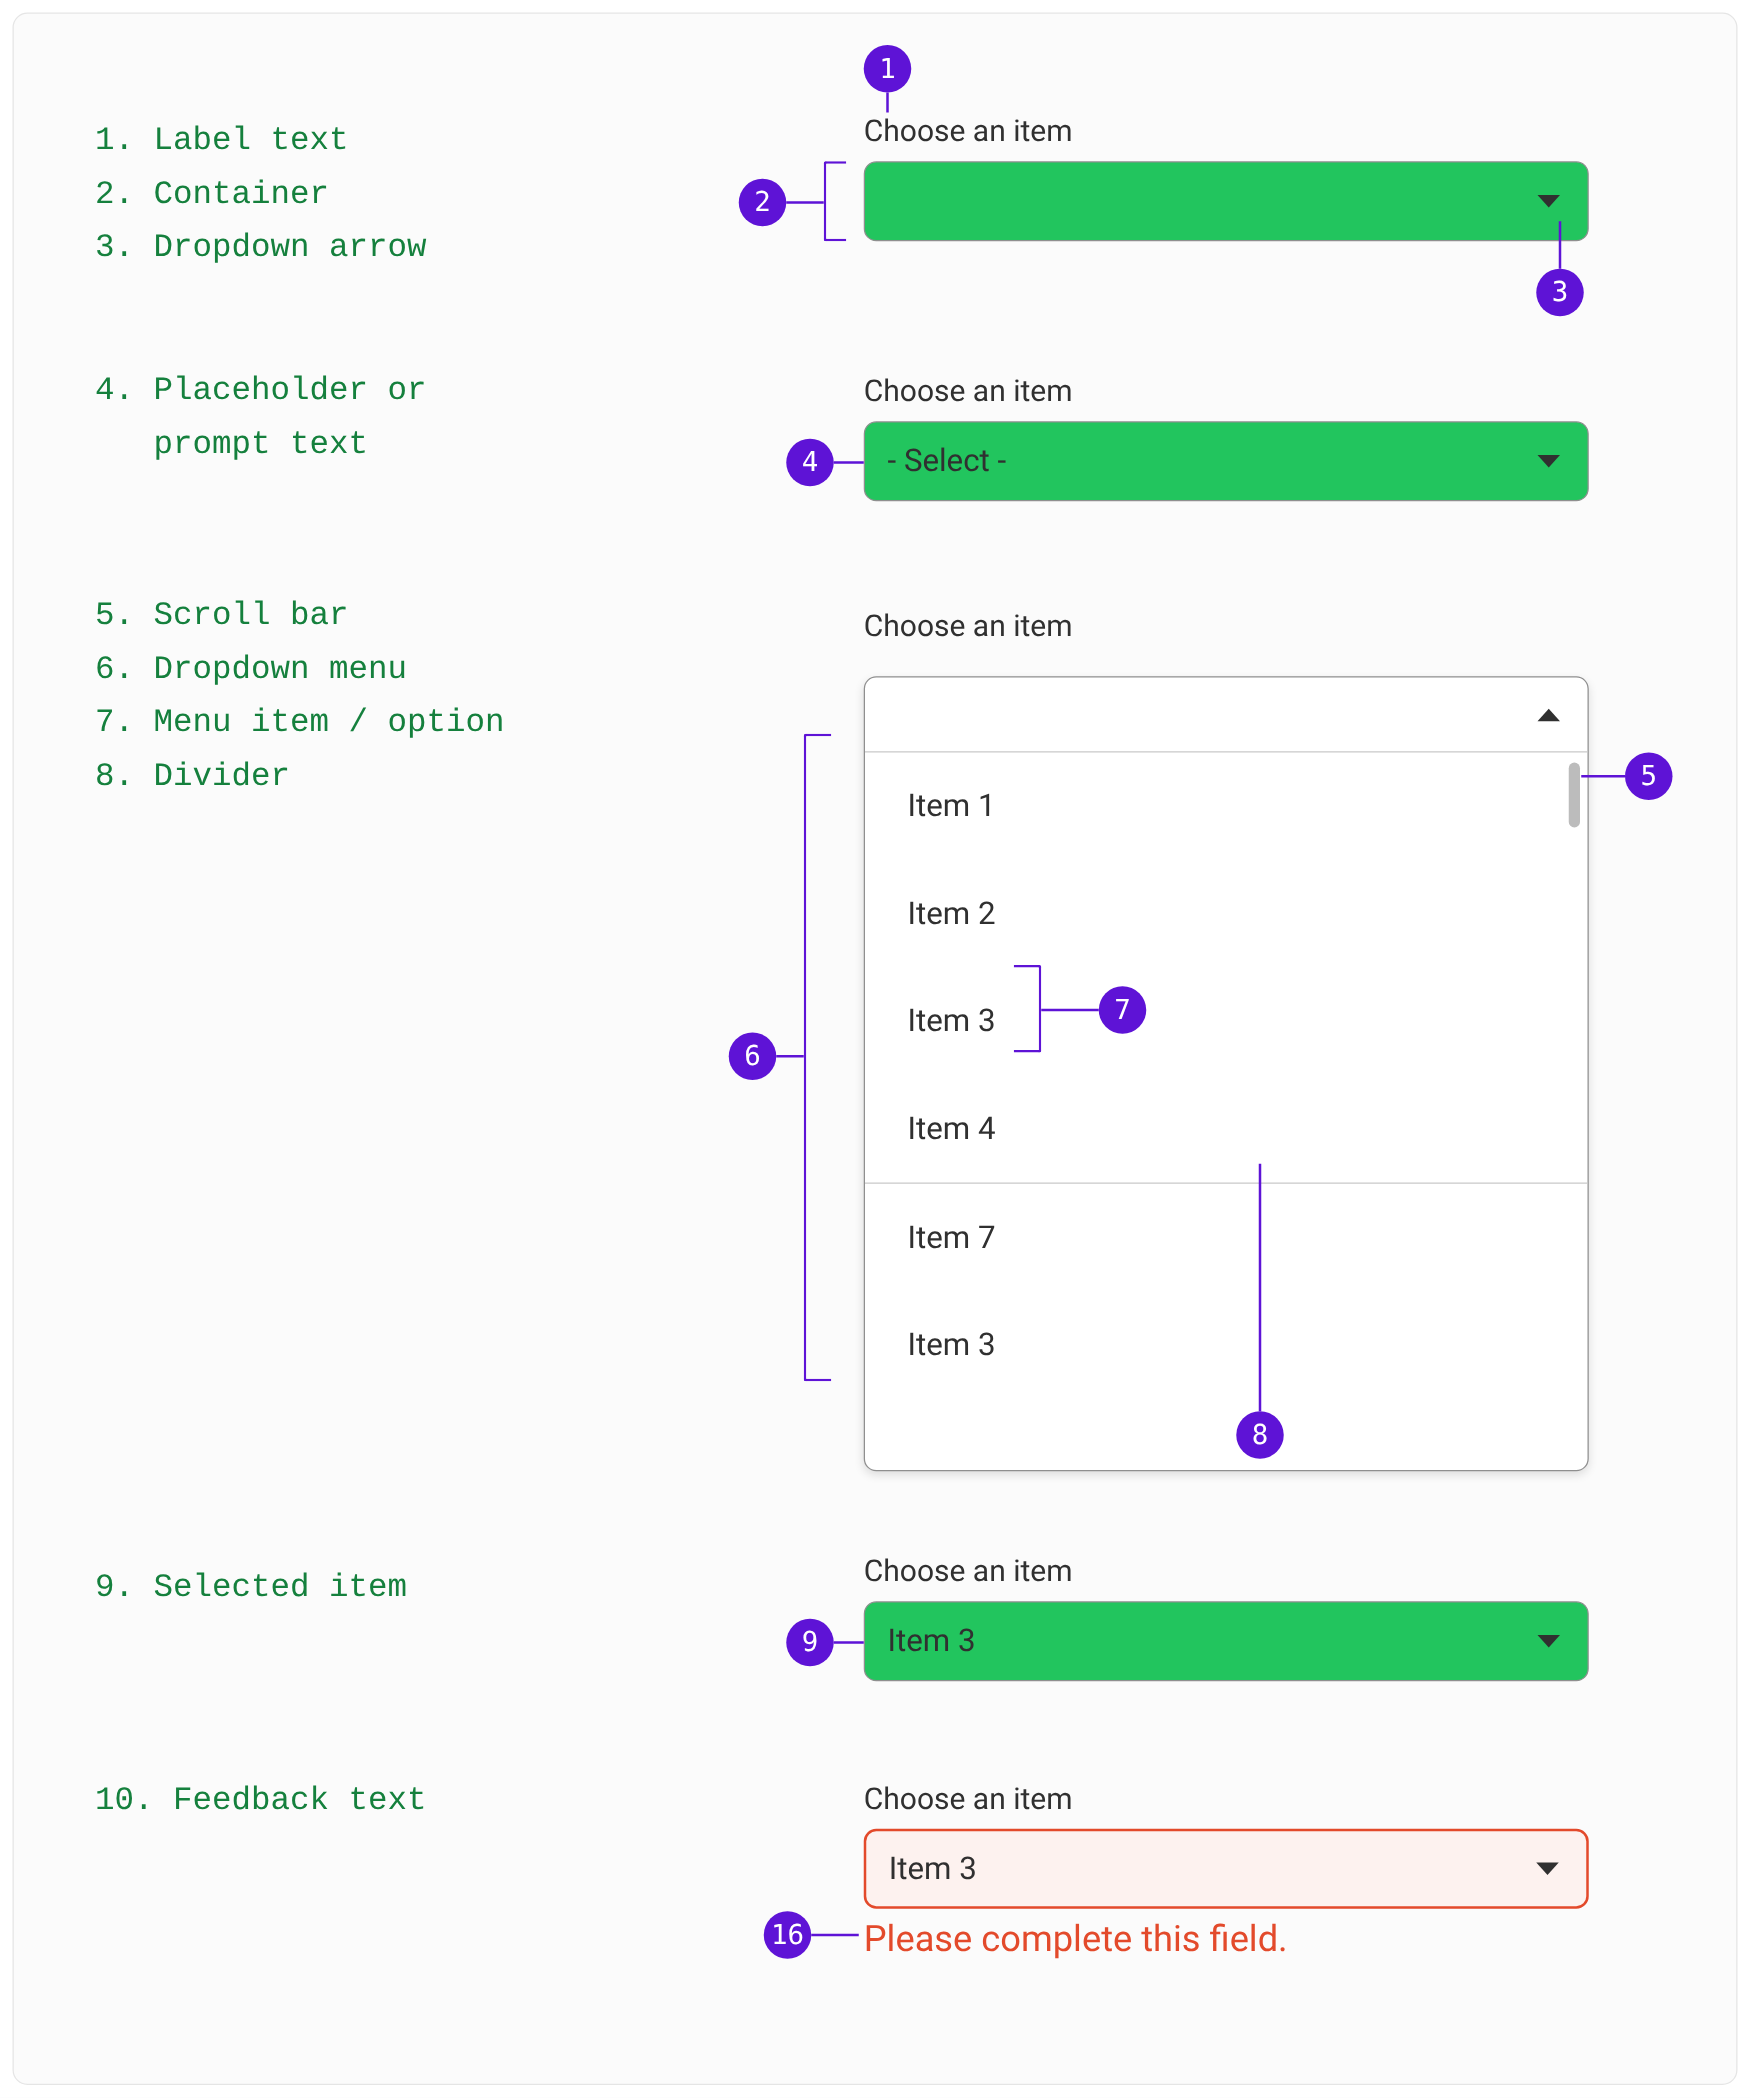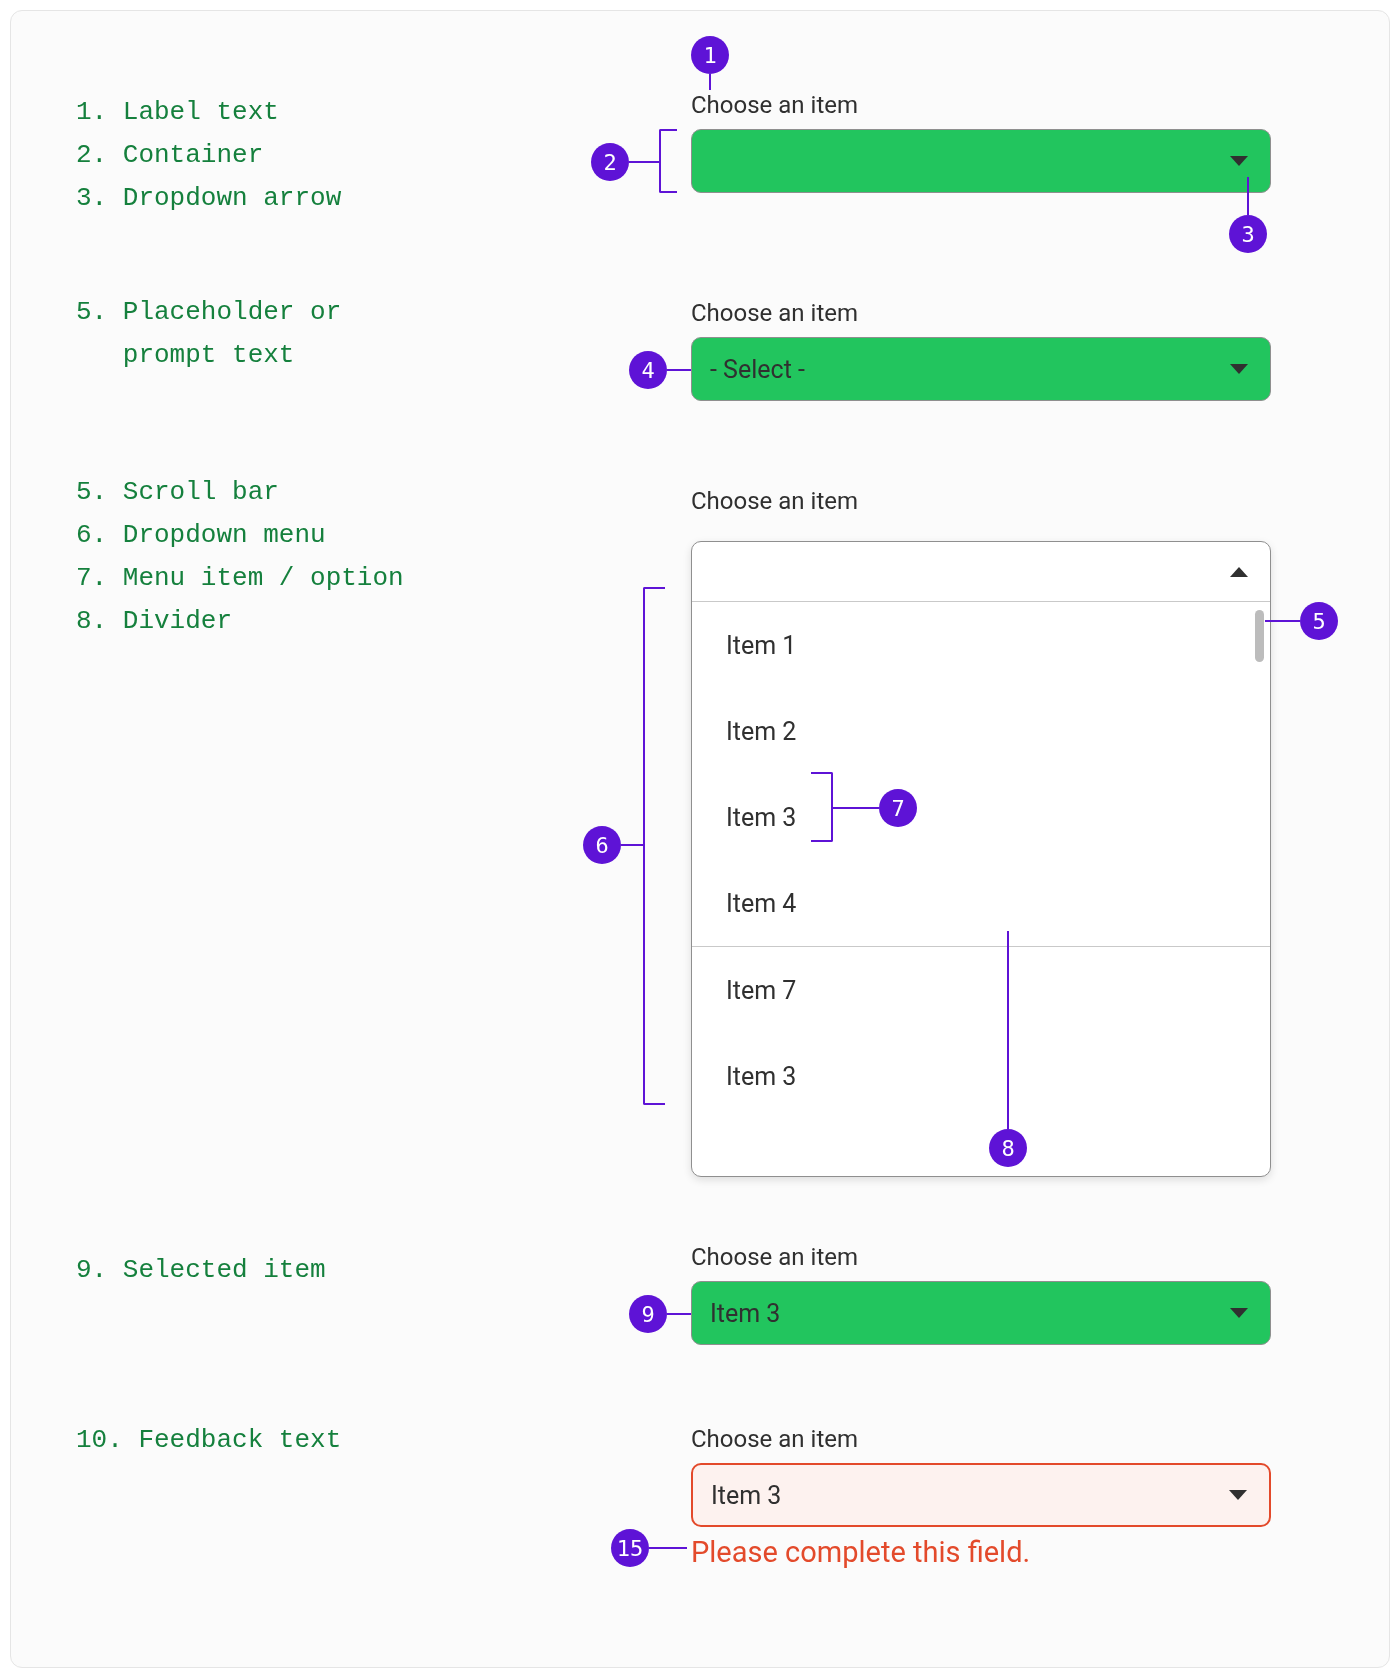--- a/index.html
+++ b/index.html
@@ -141,21 +141,21 @@
 </style>
 </head>
 <body>
 
 <div class="page">
   <div class="frame">
 
     <div class="legend" style="left:65px; top:80px">1. Label text
 2. Container
 3. Dropdown arrow</div>
-    <div class="legend" style="left:65px; top:280px">5. Placeholder or
+    <div class="legend" style="left:65px; top:280px">4. Placeholder or
    prompt text</div>
     <div class="legend" style="left:65px; top:460px">5. Scroll bar
 6. Dropdown menu
 7. Menu item / option
 8. Divider</div>
     <div class="legend" style="left:65px; top:1238px">9. Selected item</div>
     <div class="legend" style="left:65px; top:1408px">10. Feedback text</div>
 
     <div class="field-label" style="left:680px; top:80px">Choose an item</div>
     <div class="select-container" style="left:680px; top:118px; width:580px">
@@ -219,17 +219,17 @@
     </div>
     <div class="badge" style="left:618px; top:1284px">9</div>
     <div class="conn" style="left:656px; top:1302px; width:24px; height:2px"></div>
 
     <div class="field-label" style="left:680px; top:1414px">Choose an item</div>
     <div class="select-container error" style="left:680px; top:1452px; width:580px">
       <span class="select-value">Item 3</span>
       <span class="chev down"></span>
     </div>
     <div class="feedback-text" style="left:680px; top:1524px">Please complete this field.</div>
-    <div class="badge" style="left:600px; top:1518px">15</div>
+    <div class="badge" style="left:600px; top:1518px">16</div>
     <div class="conn" style="left:638px; top:1536px; width:38px; height:2px"></div>
 
   </div>
 </div>
 
 </body></html>

